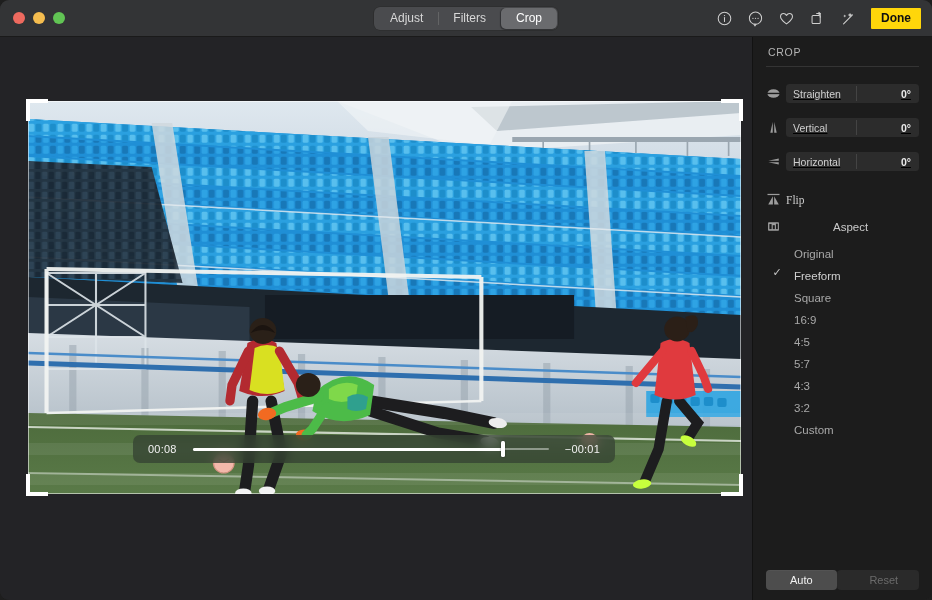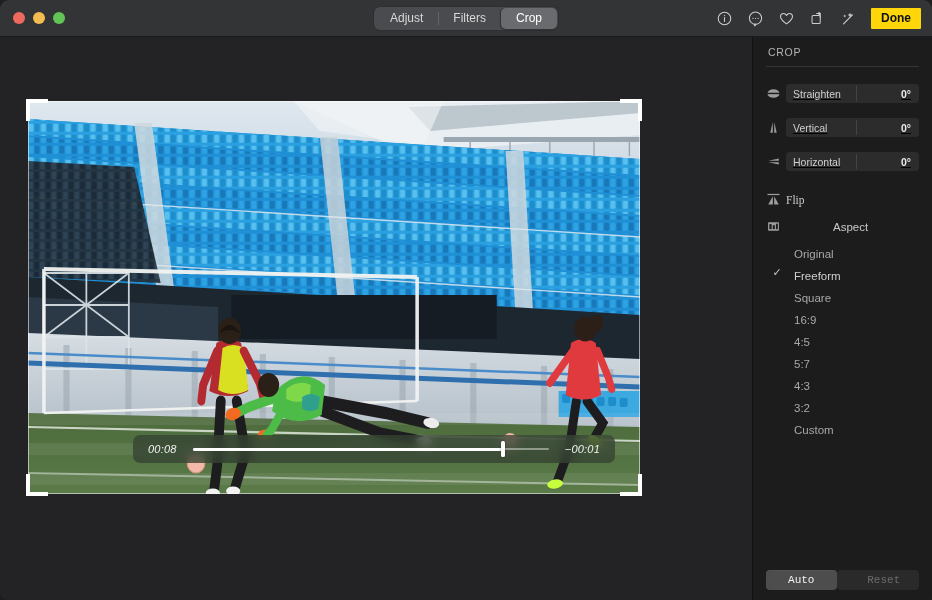--- a/index.html
+++ b/index.html
@@ -61,23 +61,22 @@
   }
 
   
   .canvas {
     position:absolute; top:37px; left:0; width:752px; height:563px;
     background:#232326;
   }
 
   
   .cropframe {
-    position:absolute; left:28px; top:64px; width:612px; height:393px;
+    position:absolute; left:28px; top:64px; width:713px; height:393px;
     overflow:visible;
-    font-style:italic;
   }
   .photo {
     position:absolute; inset:0; overflow:hidden; background:#3a4a3a;
   }
   .photo svg { position:absolute; inset:0; width:100%; height:100%; display:block; }
 
   .crop-border { position:absolute; inset:0; border:1px solid rgba(255,255,255,.55); pointer-events:none; }
   .hdl { position:absolute; background:#fff; }
   .hdl.tl-h { left:-2px; top:-2px; width:22px; height:4px; }
   .hdl.tl-v { left:-2px; top:-2px; width:4px; height:22px; }
@@ -153,21 +152,21 @@
   .aspect-item {
     display:flex; align-items:center; height:22px; padding-left:3px;
   }
   .check {
     width:16px; font-size:11px; color:#c8c8c8; flex:none; text-align:center;
   }
   .aspect-label { font-size:11.5px; color:#a8a8a8; margin-left:9px;margin-top:8px; }
 
   .bottom-btns {
     position:absolute; left:13px; right:13px; bottom:10px;
-    display:flex; font-family:Liberation Mono, monospace;
+    display:flex; 
   }
   .btn {
     flex:1; height:20px; border-radius:4px;
     display:flex; align-items:center; justify-content:center;
     font-size:11px;
   }
   .btn.auto { background:#4d4d4d; color:#f2f2f2; box-shadow:0 0.5px 0 rgba(255,255,255,.07) inset; }
   .btn.reset { background:#2a2a2a; color:#6b6b6b;padding-left:12px; }
 </style>
 </head>

